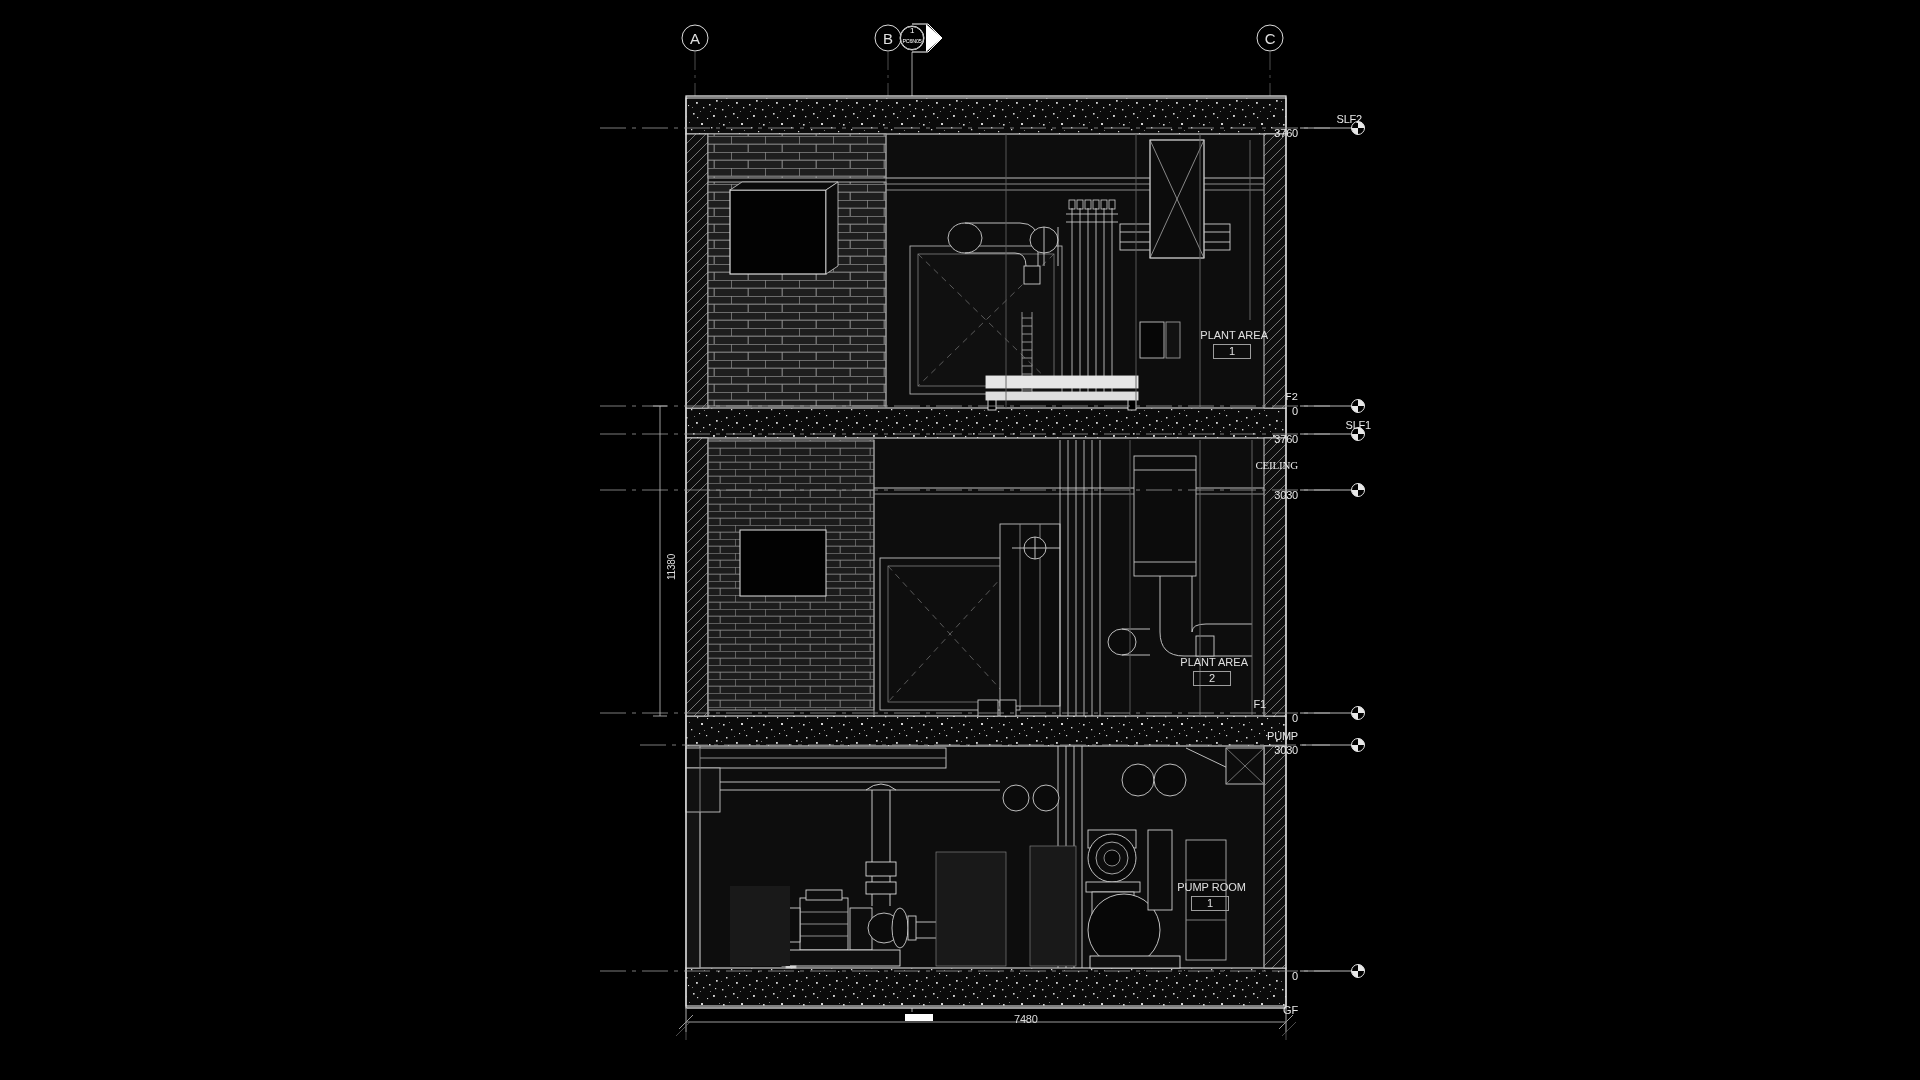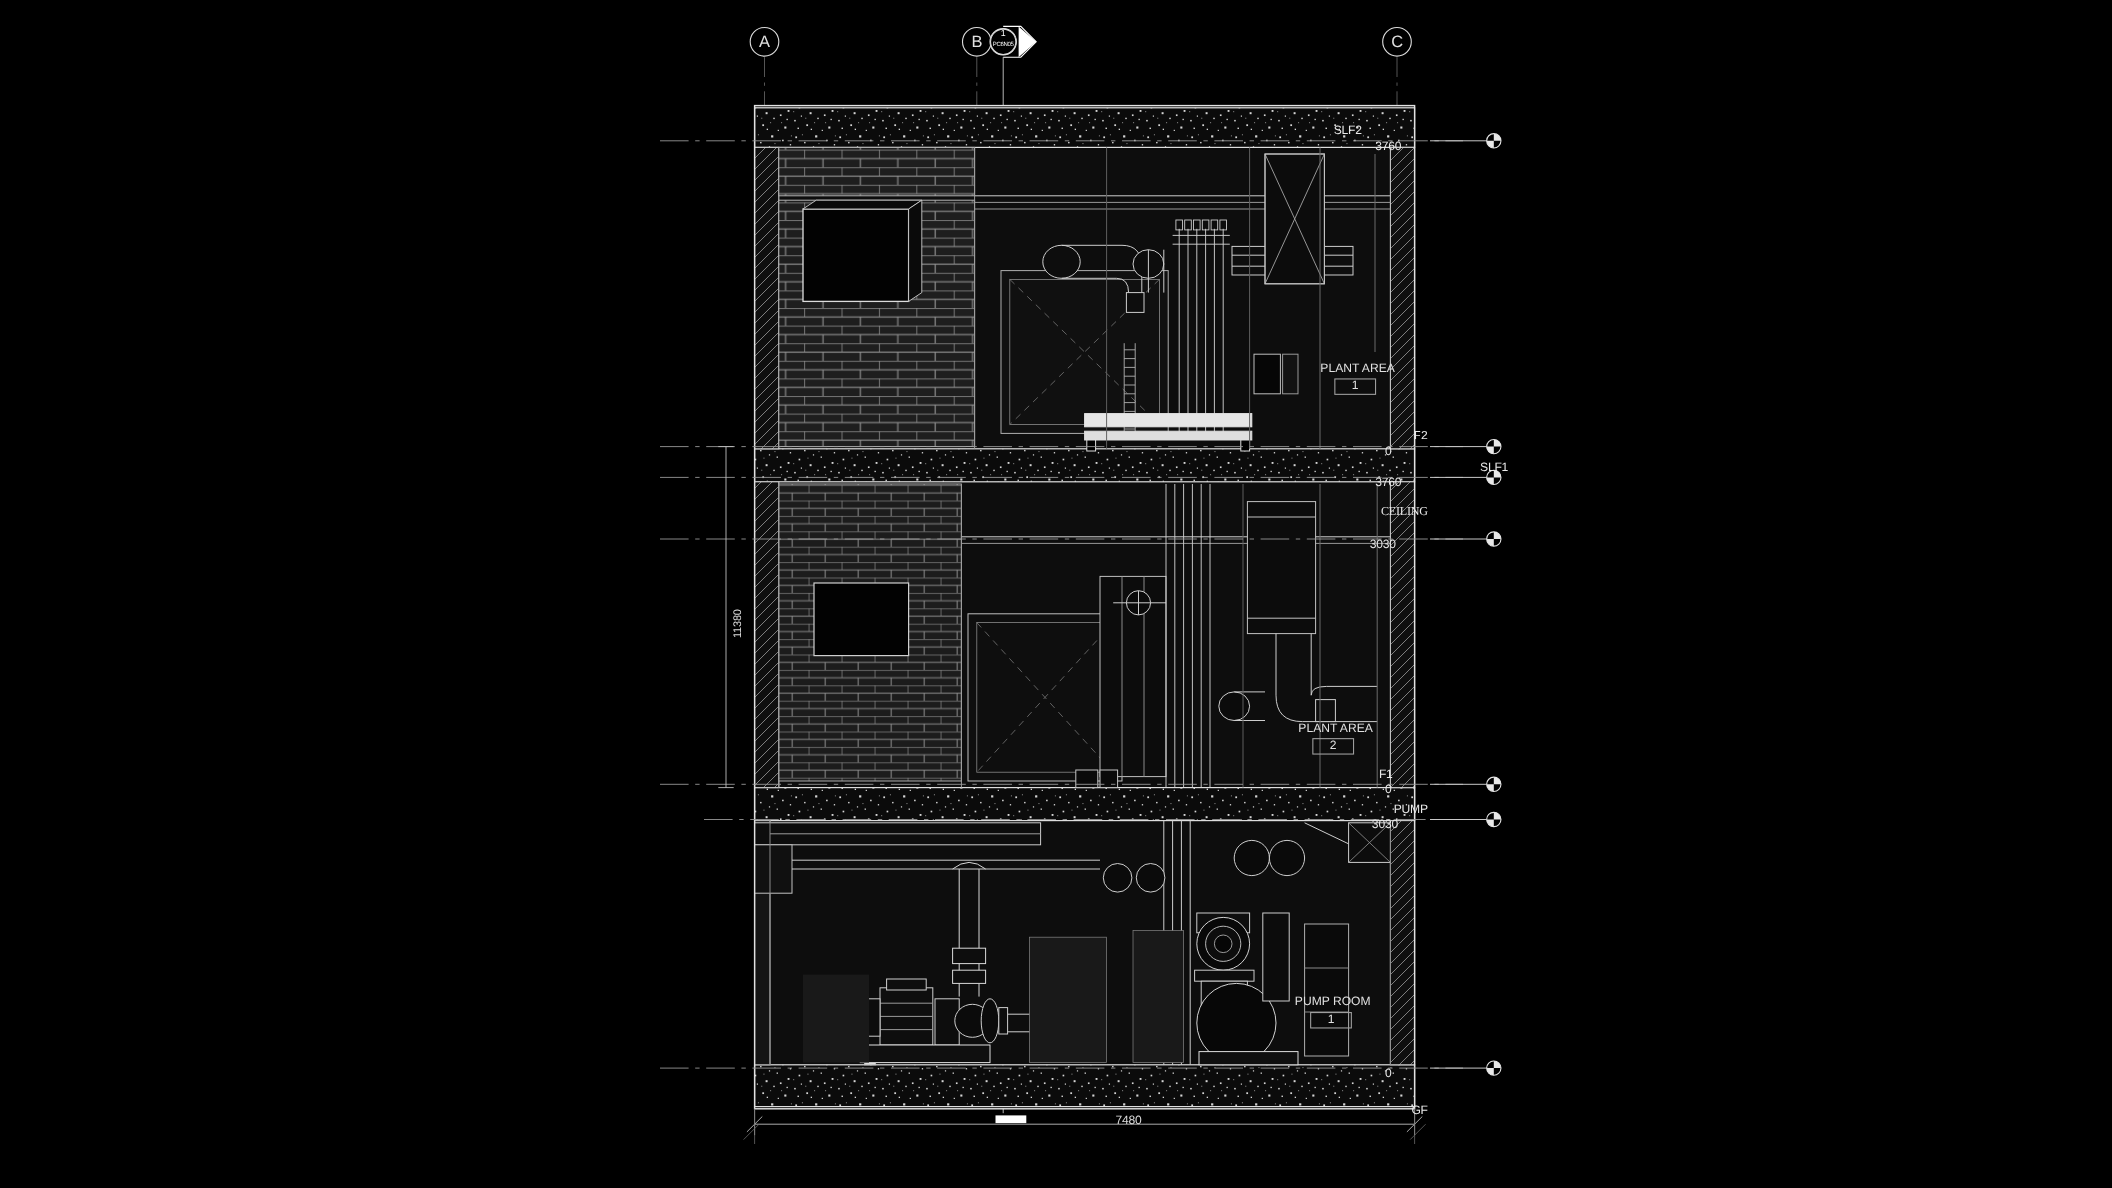--- a/index.html
+++ b/index.html
@@ -16,21 +16,21 @@
   #cad-svg { position: absolute; left: 0; top: 0; }
 
   .txt {
     position: absolute;
     color: #e8e8e8;
     font-family: "Liberation Sans", sans-serif;
     white-space: nowrap;
     letter-spacing: -0.2px;
   }
   .lvl-name { font-size: 11px; text-align: right; }
-  .lvl-val  { font-size: 11px; text-align: center; }
+  .lvl-val  { font-size: 11px; text-align: right; }
   .grid-letter {
     font-size: 15px; color: #e0e0e0; text-align: center;
     width: 26px;
   }
   .room-name { font-size: 11px; color: #e0e0e0; text-align: right; }
   .room-num  { font-size: 11px; color: #e0e0e0; text-align: center; }
   .dim-txt   { font-size: 11px; color: #dcdcdc; }
   .vdim-txt  {
     font-size: 10px; color: #dcdcdc;
     transform: rotate(-90deg); transform-origin: left top;
@@ -465,21 +465,21 @@
 
 </svg>
 
 <div class="txt grid-letter" style="left:682px; top:30px;">A</div>
 <div class="txt grid-letter" style="left:875px; top:30px;">B</div>
 <div class="txt grid-letter" style="left:1257px; top:30px;">C</div>
 
 <div class="txt sec-num" style="left:901px; top:26px;">1</div>
 <div class="txt sec-ref" style="left:892px; top:38px;">PC6N05</div>
 
-<div class="txt lvl-name" style="left:1166px; top:113px; width:72px;">SLF2</div>
+<div class="txt lvl-name" style="left:1290px; top:113px; width:72px;">SLF2</div>
 <div class="txt lvl-val" style="left:1226px; top:127px; width:72px;">3760</div>
 
 <div class="txt lvl-name" style="left:1226px; top:391px; width:72px;font-family:Liberation Mono, monospace;">F2</div>
 <div class="txt lvl-val" style="left:1226px; top:405px; width:72px;">0</div>
 
 <div class="txt lvl-name" style="left:1299px; top:419px; width:72px;">SLF1</div>
 <div class="txt lvl-val" style="left:1226px; top:433px; width:72px;">3760</div>
 
 <div class="txt lvl-name" style="left:1216px; top:459px; width:82px;font-family:Liberation Serif, serif;">CEILING</div>
 <div class="txt lvl-val" style="left:1216px; top:489px; width:82px;">3030</div>
@@ -496,21 +496,21 @@
 <div style="position:absolute; left:1196px; top:329px; width:72px;">
   <div class="room-name">PLANT AREA</div>
   <div class="room-num" style="border:1px solid #9d9d9d; margin:3px auto 0; width:36px; height:13px; line-height:13px;">1</div>
 </div>
 
 <div style="position:absolute; left:1176px; top:656px; width:72px;">
   <div class="room-name">PLANT AREA</div>
   <div class="room-num" style="border:1px solid #9d9d9d; margin:3px auto 0; width:36px; height:13px; line-height:13px;">2</div>
 </div>
 
-<div style="position:absolute; left:1174px; top:881px; width:72px;margin-top:24px;">
+<div style="position:absolute; left:1174px; top:881px; width:72px;">
   <div class="room-name">PUMP ROOM</div>
   <div class="room-num" style="border:1px solid #9d9d9d; margin:3px auto 0; width:36px; height:13px; line-height:13px;">1</div>
 </div>
 
 <div class="txt dim-txt" style="left:972px; top:1013px;margin-left:42px;">7480</div>
 <div class="txt vdim-txt" style="left:666px; top:580px;">11380</div>
 
 </div>
 
 </body></html>

